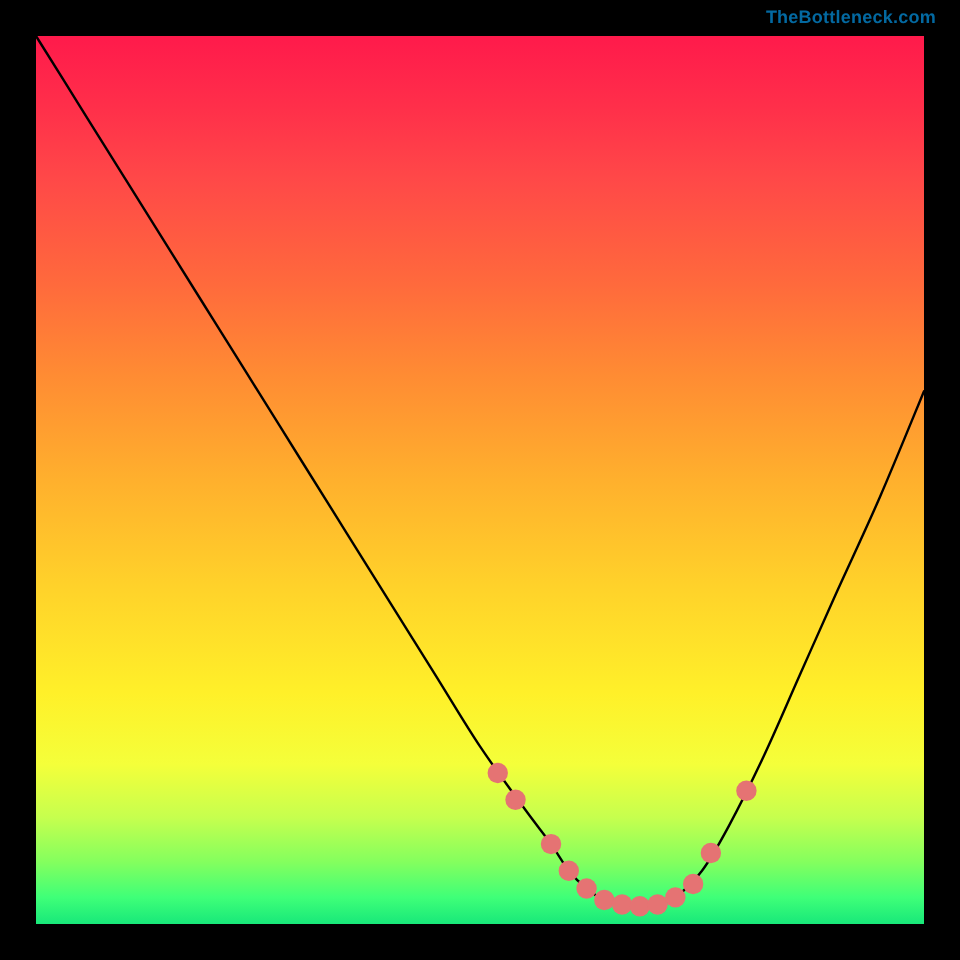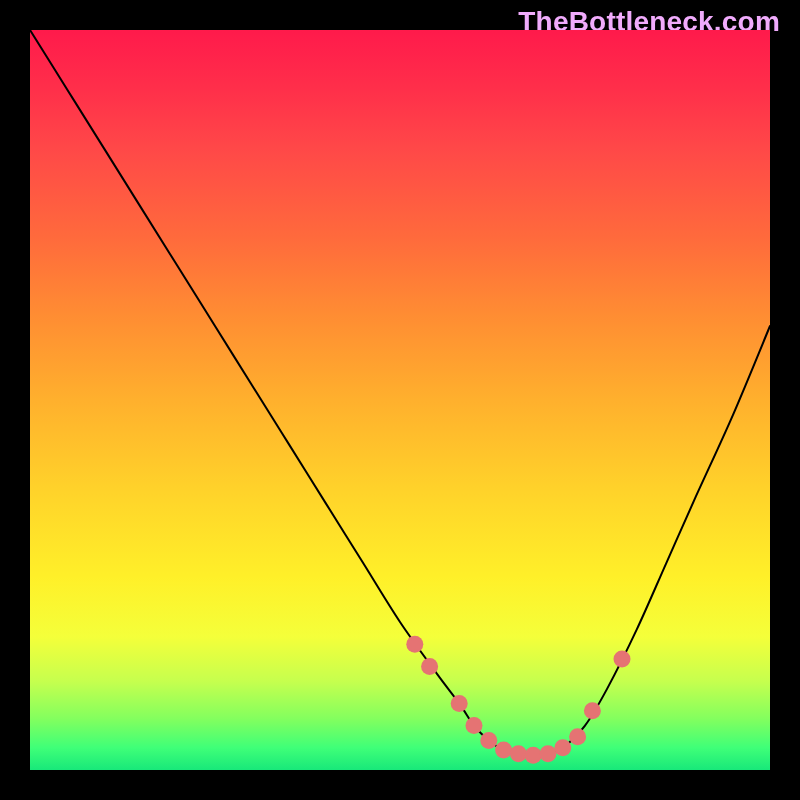--- a/index.html
+++ b/index.html
@@ -35,22 +35,22 @@
       #c6ff4e 88%,
       #84ff5e 93%,
       #3fff78 97%,
       #18e87a 100%
     );
   }
   .watermark {
     position: absolute;
     top: 6px;
     right: 20px;
-    color: #f0abfc;
-    font-size: 28px;
+    color: #0369a1;
+    font-size: 15px;
     font-weight: 600;
     letter-spacing: 0.2px;
     user-select: none;
   }
   svg.curve {
     position: absolute;
     left: 0;
     top: 0;
     width: 740px;
     height: 740px;

